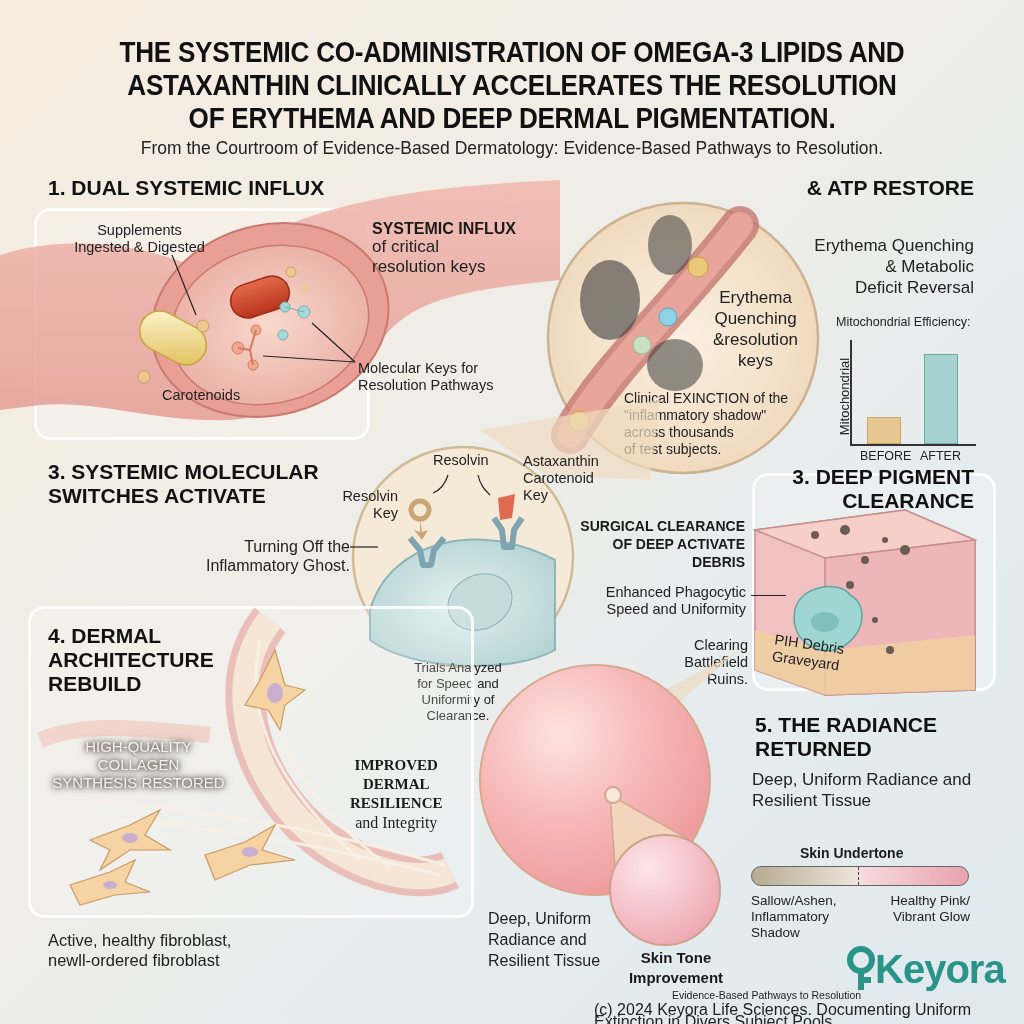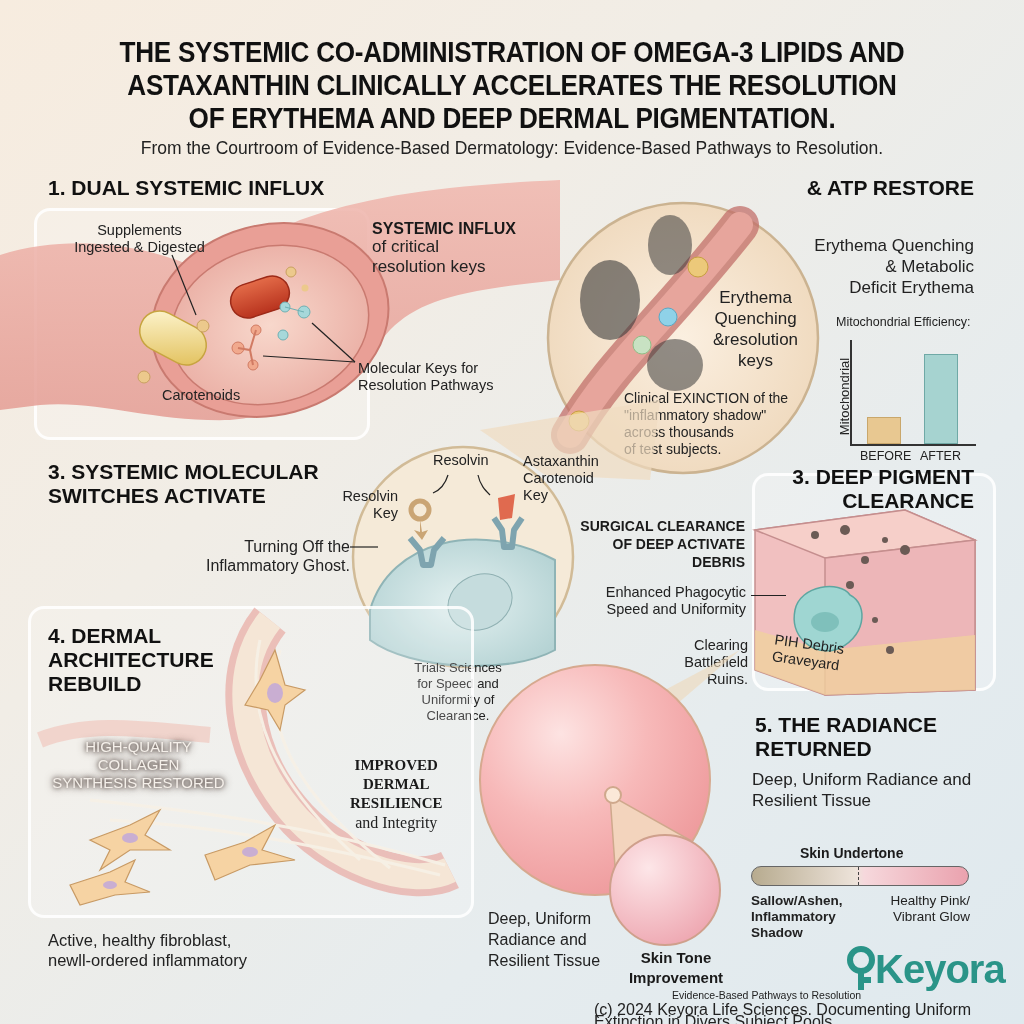--- a/index.html
+++ b/index.html
@@ -100,21 +100,21 @@
   <div class="lbl" style="font-size:17px;line-height:20px;">of critical</div>
   <div class="lbl" style="font-size:17px;line-height:20px;">resolution keys</div>
 </div>
 
 <div class="abs h" style="right:50px;top:176px;text-align:right;">
   <div>&amp; ATP RESTORE</div>
 </div>
 <div class="abs lbl" style="right:50px;top:235px;text-align:right;font-size:17px;line-height:21px;">
   <div>Erythema Quenching</div>
   <div>&amp; Metabolic</div>
-  <div>Deficit Erythema</div>
+  <div>Deficit Reversal</div>
 </div>
 
 <svg style="left:540px;top:205px;" width="290" height="270">
   <defs>
     <radialGradient id="circG" cx="0.5" cy="0.5" r="0.55">
       <stop offset="0" stop-color="#fbefe0"></stop>
       <stop offset="1" stop-color="#efd9bd"></stop>
     </radialGradient>
   </defs>
   <circle cx="143" cy="133" r="135" fill="url(#circG)" stroke="#cbb391" stroke-width="2.5"></circle>
@@ -185,21 +185,21 @@
 <div class="abs lbl" style="left:523px;top:453px;">
   <div>Astaxanthin</div>
   <div>Carotenoid</div>
   <div>Key</div>
 </div>
 <div class="abs lbl" style="left:170px;top:537px;width:180px;text-align:right;font-size:16px;line-height:19px;">
   <div>Turning Off the</div>
   <div>Inflammatory Ghost.</div>
 </div>
 <div class="abs lbl" style="left:408px;top:660px;width:100px;text-align:center;font-size:13px;line-height:16px;">
-  <div>Trials Sciences</div>
+  <div>Trials Analyzed</div>
   <div>for Speed and</div>
   <div>Uniformity of</div>
   <div>Clearance.</div>
 </div>
 
 <div class="abs panel" style="left:752px;top:473px;width:244px;height:218px;"></div>
 <div class="abs h" style="right:50px;top:465px;text-align:right;">
   <div>3. DEEP PIGMENT</div>
   <div>CLEARANCE</div>
 </div>
@@ -276,21 +276,21 @@
   <div>SYNTHESIS RESTORED</div>
 </div>
 <div class="abs" style="left:350px;top:756px;text-align:center;font-family:Liberation Serif, serif;">
   <div class="lbl-b" style="font-weight:900;font-size:15px;line-height:19px;">IMPROVED</div>
   <div class="lbl-b" style="font-weight:900;font-size:15px;line-height:19px;">DERMAL</div>
   <div class="lbl-b" style="font-weight:900;font-size:15px;line-height:19px;">RESILIENCE</div>
   <div class="lbl" style="font-size:16px;line-height:20px;">and Integrity</div>
 </div>
 <div class="abs lbl" style="left:48px;top:930px;font-size:16.5px;line-height:20px;">
   <div>Active, healthy fibroblast,</div>
-  <div>newll-ordered inflammatory</div>
+  <div>newll-ordered fibroblast</div>
 </div>
 
 <svg style="left:490px;top:650px;" width="260" height="300">
   <defs>
     <radialGradient id="sphereG" cx="0.35" cy="0.3" r="0.75">
       <stop offset="0" stop-color="#fde3e2"></stop>
       <stop offset="0.5" stop-color="#f7b9b9"></stop>
       <stop offset="1" stop-color="#ee9a9c"></stop>
     </radialGradient>
     <radialGradient id="sphereS" cx="0.35" cy="0.3" r="0.75">
@@ -320,21 +320,21 @@
 </div>
 <div class="abs lbl-b" style="left:616px;top:948px;width:120px;text-align:center;font-size:15px;line-height:20px;">
   <div>Skin Tone</div>
   <div>Improvement</div>
 </div>
 
 <div class="abs lbl-b" style="left:800px;top:845px;font-size:14px;text-align:right;">Skin Undertone</div>
 <div class="abs" style="left:751px;top:866px;width:218px;height:20px;border-radius:10px;border:1.5px solid #666;background:linear-gradient(90deg,#b7ab8f 0%,#ede3da 48%,#f6d8dc 52%,#eaa2ae 100%);">
   <div class="abs" style="left:106px;top:0;height:100%;border-left:1.5px dashed #444;"></div>
 </div>
-<div class="abs lbl" style="left:751px;top:893px;font-size:13.5px;line-height:16px;font-weight:bold;">
+<div class="abs lbl" style="left:751px;top:893px;font-size:13.5px;line-height:16px;">
   <div>Sallow/Ashen,</div>
   <div>Inflammatory</div>
   <div>Shadow</div>
 </div>
 <div class="abs lbl" style="left:880px;top:893px;width:90px;text-align:right;font-size:13.5px;line-height:16px;">
   <div>Healthy Pink/</div>
   <div>Vibrant Glow</div>
 </div>
 
 <div class="abs" style="left:845px;top:944px;width:160px;height:52px;">

